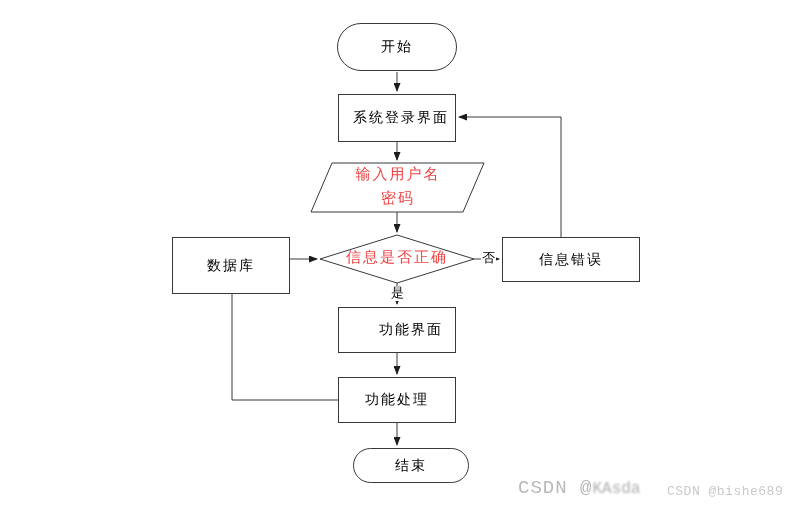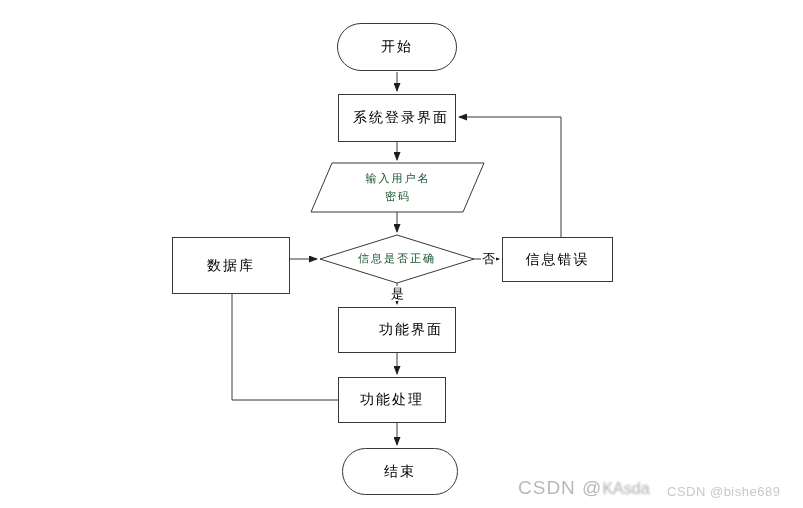--- a/index.html
+++ b/index.html
@@ -1,28 +1,28 @@
 <!DOCTYPE html>
 <html><head>
 <meta charset="utf-8">
 <style>
   html,body{margin:0;padding:0;background:#ffffff;}
   .stage{
     position:relative;width:803px;height:508px;background:#ffffff;
-    font-family:Liberation Sans, sans-serif;overflow:hidden;
+    font-family:Liberation Mono, monospace;overflow:hidden;
   }
   svg.connectors{position:absolute;left:0;top:0;}
   .node{
     position:absolute;display:flex;align-items:center;justify-content:center;
     font-size:14px;color:#000;letter-spacing:2px;text-align:center;box-sizing:border-box;
   }
   .rect{border:1px solid #383838;background:#ffffff;}
   .stadium{border:1px solid #383838;background:#ffffff;border-radius:25px;}
   .shape-text{position:absolute;display:flex;flex-direction:column;align-items:center;justify-content:center;
-    font-size:11px;color:#14532d;letter-spacing:2px;text-align:center;line-height:1.6;}
+    font-size:15px;color:#ef4444;letter-spacing:2px;text-align:center;line-height:1.6;}
   .edge-label{
     position:absolute;background:#ffffff;font-size:13px;color:#000;line-height:1;
     padding:1px 1px;z-index:3;
   }
   .wm-left{position:absolute;left:518px;top:477px;font-size:19px;color:#b9b9b9;letter-spacing:1px;white-space:nowrap;}
   .wm-left .garbled{filter:blur(1.2px);font-size:16px;color:#adadad;letter-spacing:0;}
   .wm-right{position:absolute;left:667px;top:484px;font-size:13px;color:#c9c9c9;letter-spacing:0.5px;white-space:nowrap;text-align:center;}
 </style>
 </head>
 <body>
@@ -68,33 +68,33 @@
   </div>
 
   <div class="shape-text" style="left:320px;top:236px;width:154px;height:46px;">
     <span>信息是否正确</span>
   </div>
 
   <div class="node rect" style="left:172px;top:237px;width:118px;height:57px;">
     <span>数据库</span>
   </div>
 
-  <div class="node rect" style="left:502px;top:237px;width:111px;height:45px;">
+  <div class="node rect" style="left:502px;top:237px;width:138px;height:45px;">
     <span>信息错误</span>
   </div>
 
   <div class="node rect" style="left:338px;top:307px;width:118px;height:46px;padding-left:28px;">
     <span>功能界面</span>
   </div>
 
-  <div class="node rect" style="left:338px;top:377px;width:108px;height:46px;text-align:center;">
+  <div class="node rect" style="left:338px;top:377px;width:118px;height:46px;text-align:center;">
     <span>功能处理</span>
   </div>
 
-  <div class="node stadium" style="left:342px;top:448px;width:116px;height:47px;">
+  <div class="node stadium" style="left:353px;top:448px;width:116px;height:35px;">
     <span>结束</span>
   </div>
 
   <div class="edge-label" style="left:390px;top:286px;">是</div>
   <div class="edge-label" style="left:481px;top:251px;">否</div>
 
   <div class="wm-left"><span>CSDN @</span><span class="garbled">KAsda</span></div>
   <div class="wm-right">CSDN @bishe689</div>
 
 </div>

